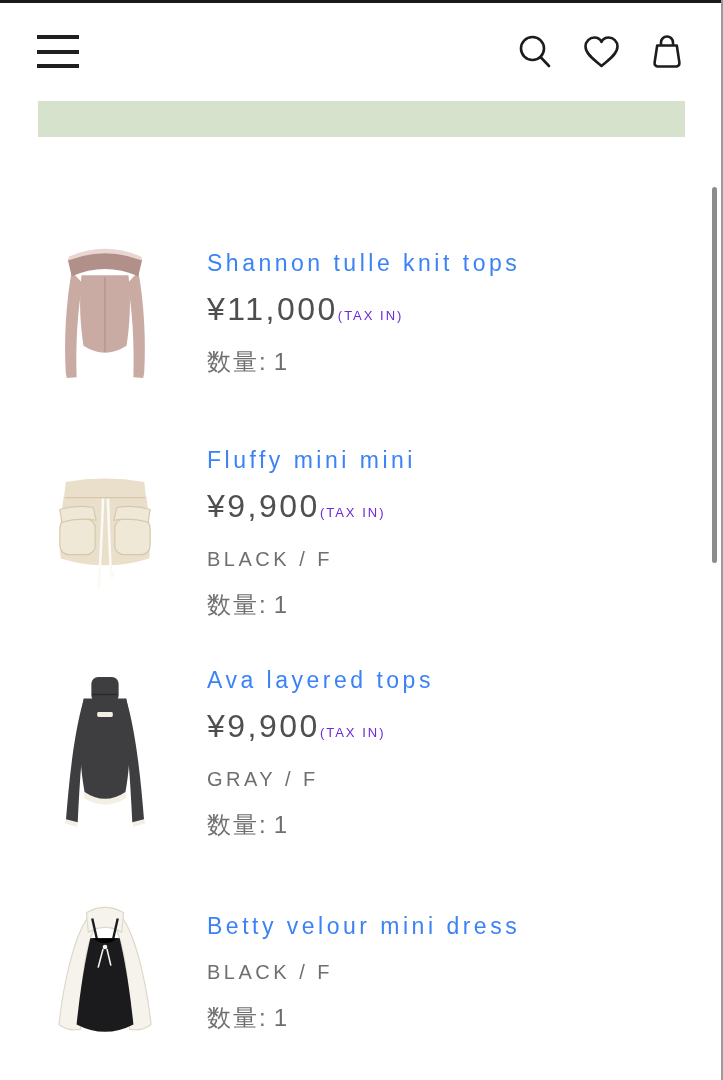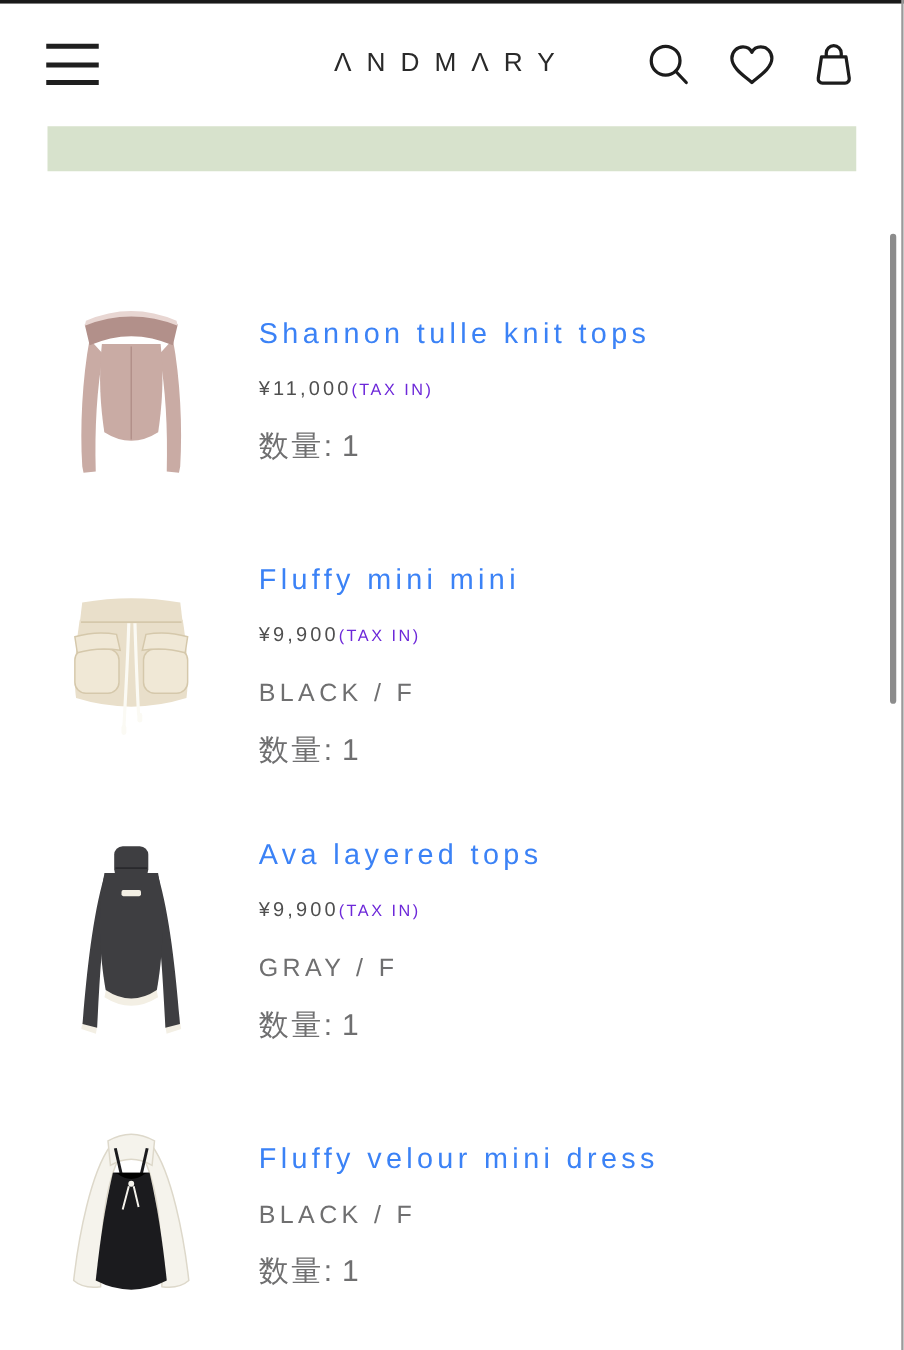--- a/index.html
+++ b/index.html
@@ -25,21 +25,21 @@
   
   .banner { position:absolute; top:101px; left:38px; width:647px; height:36px; }
 
   
   .cart-list { position:absolute; top:202px; left:0; width:700px; }
   .item { height:220px; display:flex; align-items:center; }
   .item-media { width:130px; margin-left:40px; display:flex; justify-content:center; align-items:center; cursor:pointer; }
   .item-info { margin-left:37px; }
   .item-name { font-size:23px; line-height:26px; letter-spacing:3.5px; color:#3b82f6; margin-bottom:20px; cursor:pointer; }
   .item-price { line-height:26px; margin-bottom:20px; color:#4f4f4f; white-space:nowrap; }
-  .item-price .amount { font-size:16px; letter-spacing:2.5px; }
+  .item-price .amount { font-size:32px; letter-spacing:2.5px; }
   .item-price .tax { font-size:13px; letter-spacing:2px; color:#6d28d9; }
   .item-variant { font-size:20px; line-height:26px; letter-spacing:3.5px; color:#6f6f70; margin-bottom:20px; }
   .item-qty { font-size:24px; line-height:26px; letter-spacing:2px; color:#6f6f70; }
   .item-qty .qty-value { margin-left:6px; }
 
   
   .scroll-thumb { position:absolute; right:6px; top:187px; width:5px; height:376px;
     background:#8c8c8c; border-radius:3px; cursor:pointer; }
 </style>
 </head>
@@ -48,21 +48,20 @@
 <div class="viewport">
   <div class="top-edge"></div>
 
   <header class="header">
     <button class="hamburger">
       <span class="bar"></span>
       <span class="bar"></span>
       <span class="bar"></span>
     </button>
 
-    <div class="logo">ΛNDMΛRY</div>
 
     <div class="header-actions">
       <button class="icon-btn">
         <svg width="34" height="36" viewBox="0 0 34 36" fill="none">
           <circle cx="14.5" cy="14.5" r="11.5" stroke="#1c1c1c" stroke-width="2.6"></circle>
           <line x1="22.5" y1="23" x2="31" y2="32" stroke="#1c1c1c" stroke-width="2.6" stroke-linecap="round"></line>
         </svg>
       </button>
       <button class="icon-btn">
         <svg width="37" height="34" viewBox="0 0 37 34" fill="none">
@@ -154,21 +153,21 @@
           <path d="M36,14 Q55,3 74,14 L72,34 Q55,24 38,34 Z" stroke="#ddd8ca" stroke-width="1.2" fill="#f5f3ec"></path>
           <line x1="42" y1="20" x2="47" y2="42" stroke-width="2.4" stroke="#1b1b1e"></line>
           <line x1="68" y1="20" x2="63" y2="42" stroke-width="2.4" stroke="#1b1b1e"></line>
           <path d="M40,40 L70,40 C77,70 81,100 84,128 Q55,143 26,128 C29,100 33,70 40,40 Z" fill="#1b1b1e"></path>
           <path d="M44,41 Q55,49 66,41 L70,40 L40,40 Z" fill="#000000"></path>
           <circle cx="55" cy="49" r="2.4" fill="#f5f3ec"></circle>
           <path d="M53,51 L48,70 M57,51 L61,68" stroke-width="1.6" stroke="#f5f3ec"></path>
         </svg>
       </div>
       <div class="item-info">
-        <div class="item-name">Fluffy velour mini dress</div>
+        <div class="item-name">Betty velour mini dress</div>
         <div class="item-variant">BLACK / F</div>
         <div class="item-qty"><span>数量:</span><span class="qty-value">1</span></div>
       </div>
     </section>
 
   </main>
 
   <div class="scroll-thumb"></div>
   <div class="right-edge"></div>
 </div>

